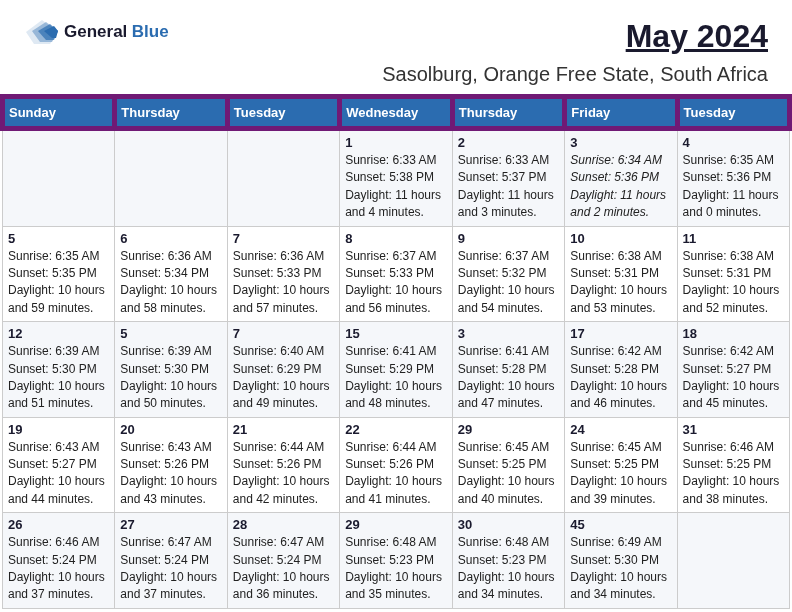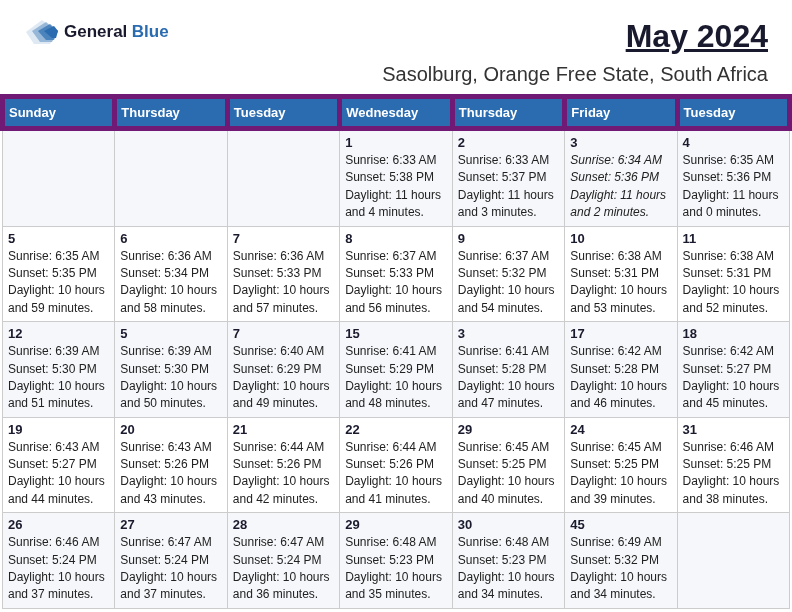--- a/index.html
+++ b/index.html
@@ -350,20 +350,20 @@
         <td>
           <span class="day-num">30</span>
           <div class="day-info" style="white-space: pre-line;">Sunrise: 6:48 AM
 Sunset: 5:23 PM
 Daylight: 10 hours
 and 34 minutes.</div>
         </td>
         <td>
           <span class="day-num">45</span>
           <div class="day-info" style="white-space: pre-line;">Sunrise: 6:49 AM
-Sunset: 5:32 PM
+Sunset: 5:30 PM
 Daylight: 10 hours
 and 34 minutes.</div>
         </td>
         <td class="empty-cell"></td>
       </tr>
     </tbody>
 </table>
 
 </body></html>

